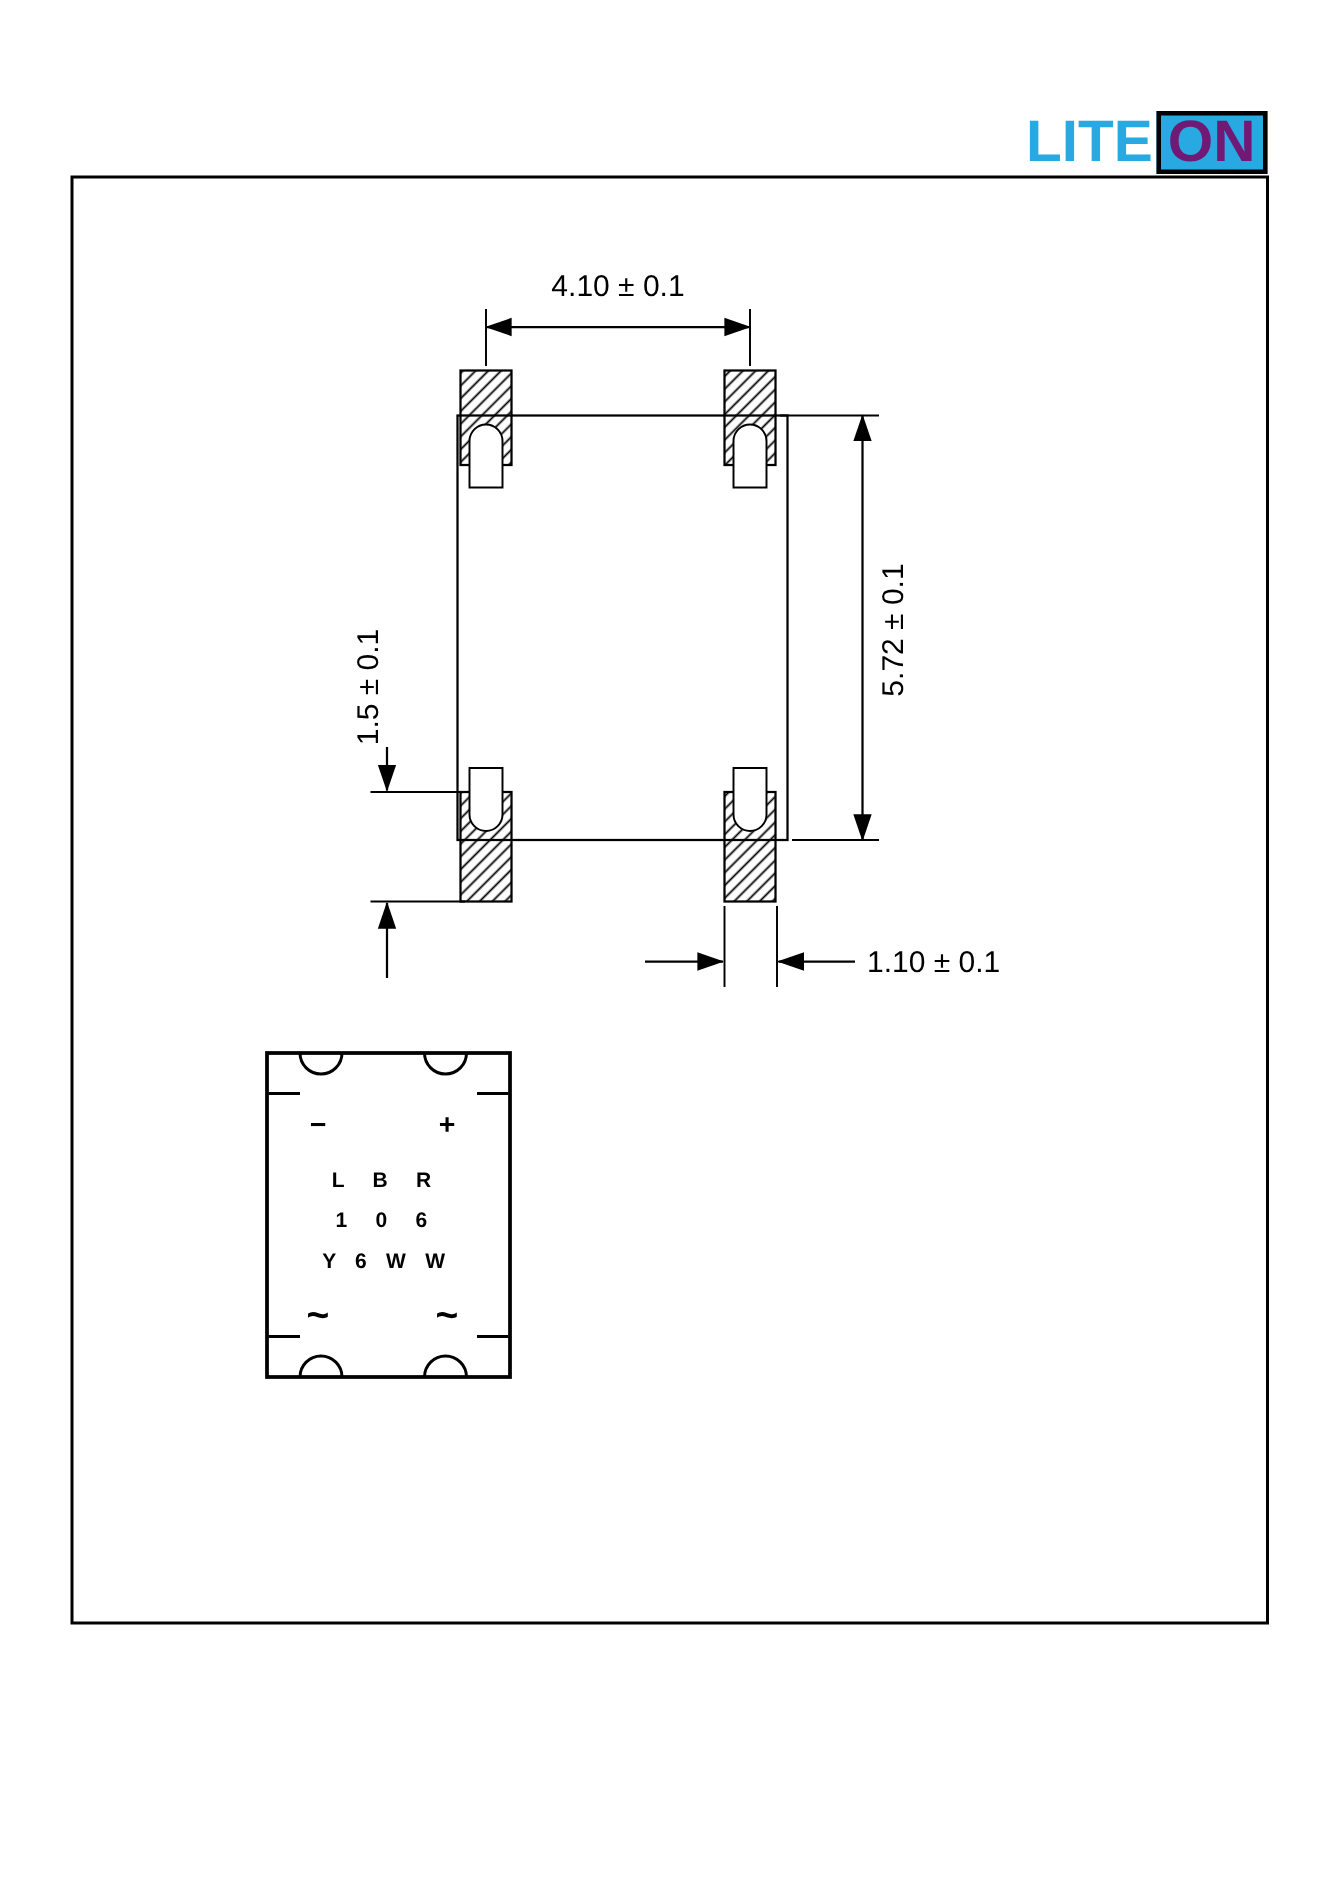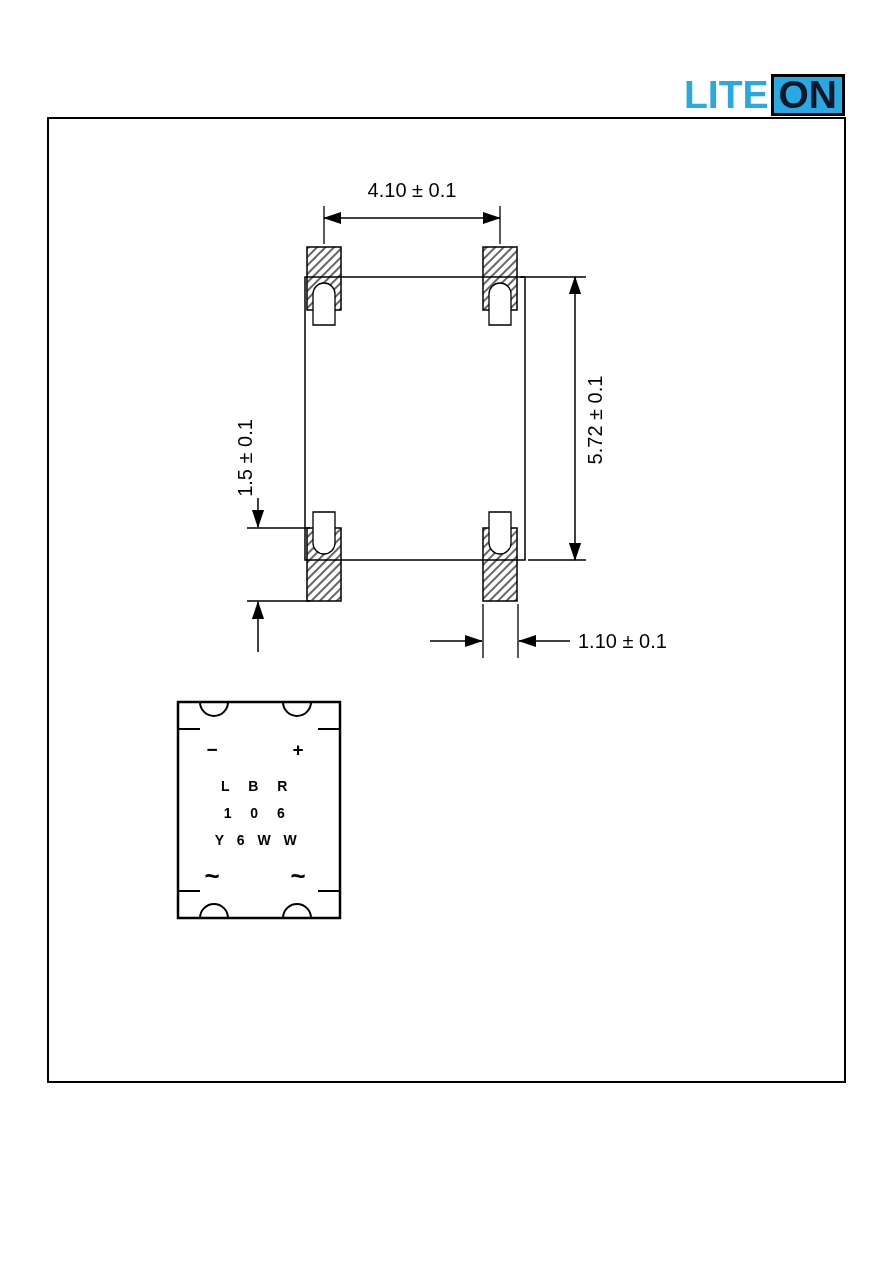--- a/index.html
+++ b/index.html
@@ -1,20 +1,20 @@
 <!DOCTYPE html>
 <html style="--brand-blue: #29a9e1;"><head>
 <meta charset="utf-8">
 <style>
   html,body{margin:0;padding:0;background:#fff;}
   .page{position:relative;width:892px;height:1261px;background:#fff;font-family:"Liberation Sans",sans-serif;overflow:hidden;}
 
   .logo{position:absolute;top:74px;right:47px;display:flex;align-items:center;}
   .logo-lite{color:var(--brand-blue,#29a9e1);font-size:39px;font-weight:bold;line-height:40px;letter-spacing:0;}
-  .logo-on{background:var(--brand-blue,#29a9e1);color:#0f172a;font-size:39px;font-weight:bold;line-height:34px;padding:1px 5px;border:3px solid #000;margin-left:2px;}
+  .logo-on{background:var(--brand-blue,#29a9e1);color:#701a75;font-size:39px;font-weight:bold;line-height:34px;padding:1px 5px;border:3px solid #000;margin-left:2px;}
 
   svg.overlay{position:absolute;left:0;top:0;}
 
   .ln{stroke:#000;stroke-width:1.5;fill:none;}
   .ext{stroke:#000;stroke-width:1.3;fill:none;}
   .mk{stroke:#000;stroke-width:2;fill:none;}
   .dim-text{font-family:"Liberation Sans",sans-serif;font-size:20px;fill:#000;}
   .mark-text{font-family:"Liberation Sans",sans-serif;font-size:14px;font-weight:bold;fill:#000;}
   .mark-sign{font-family:"Liberation Sans",sans-serif;font-size:19px;font-weight:bold;fill:#000;}
   .tilde{font-family:"Liberation Sans",sans-serif;font-size:26px;font-weight:bold;fill:#000;}

